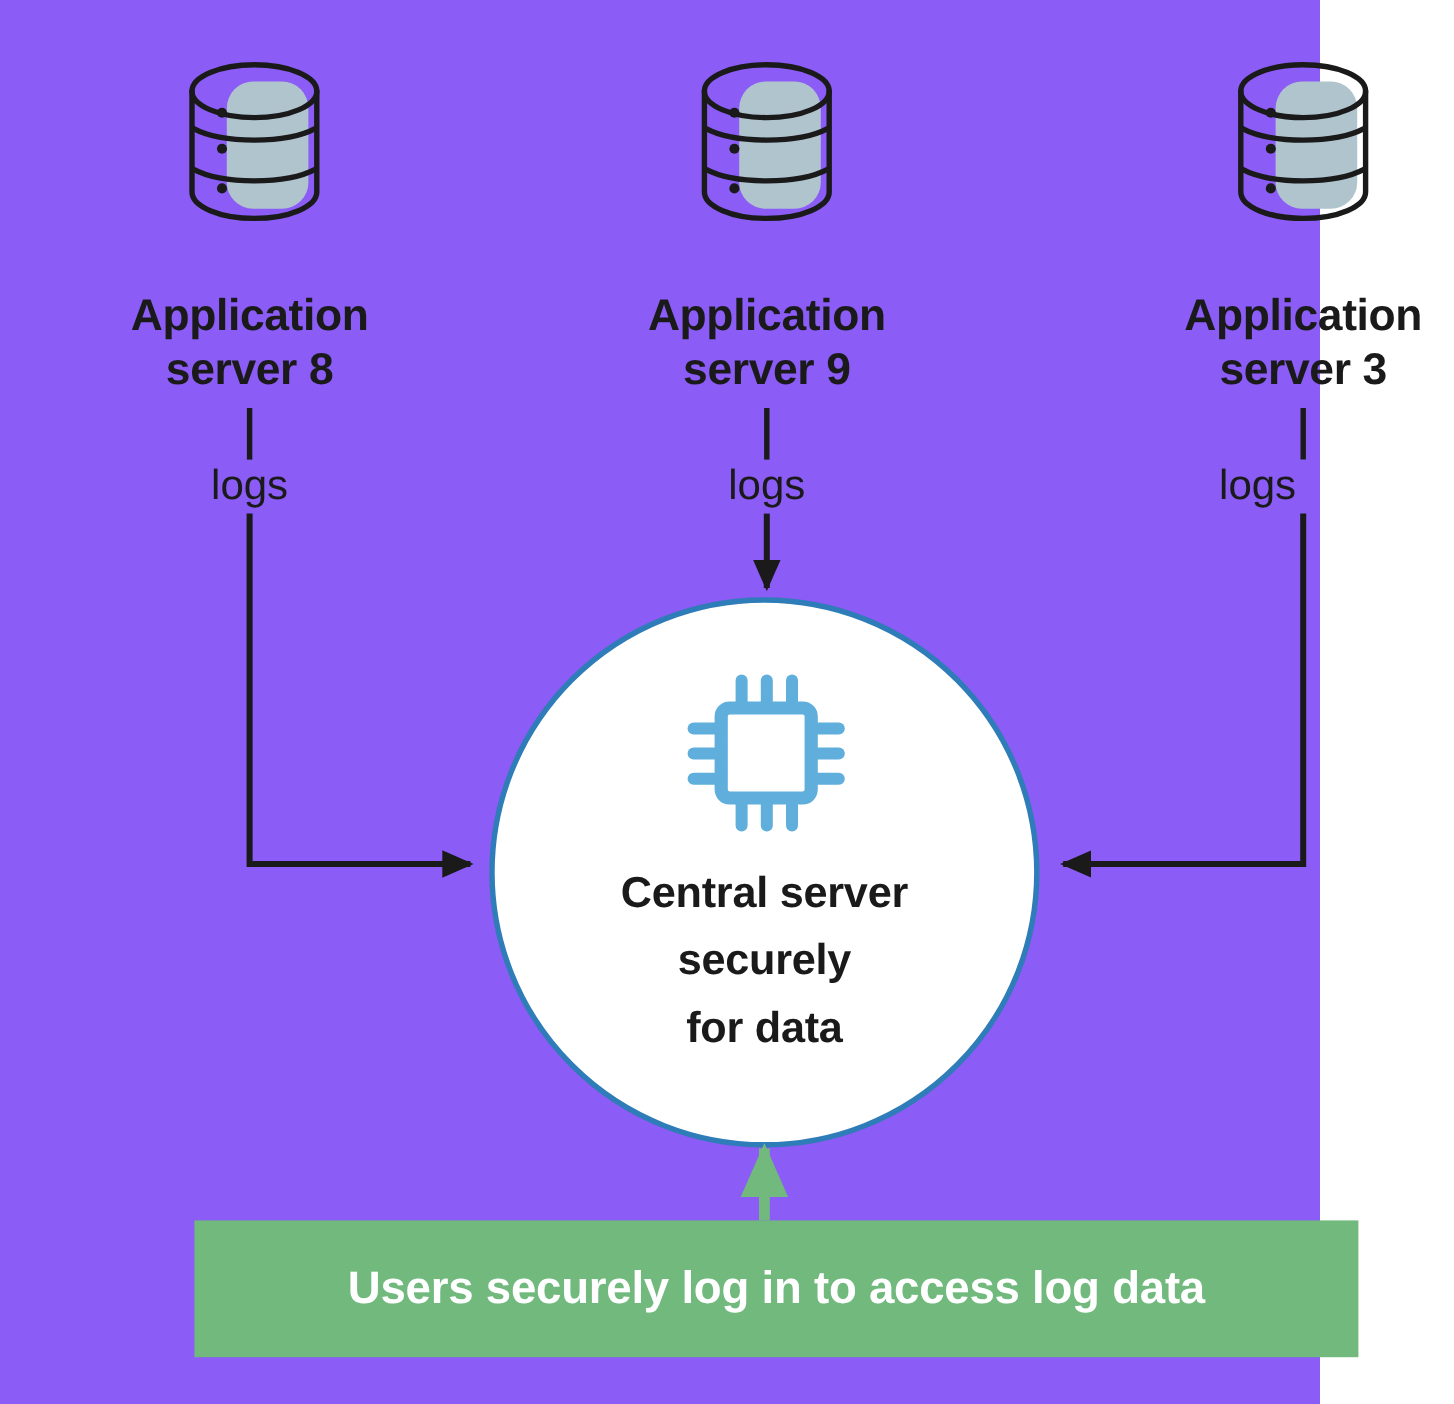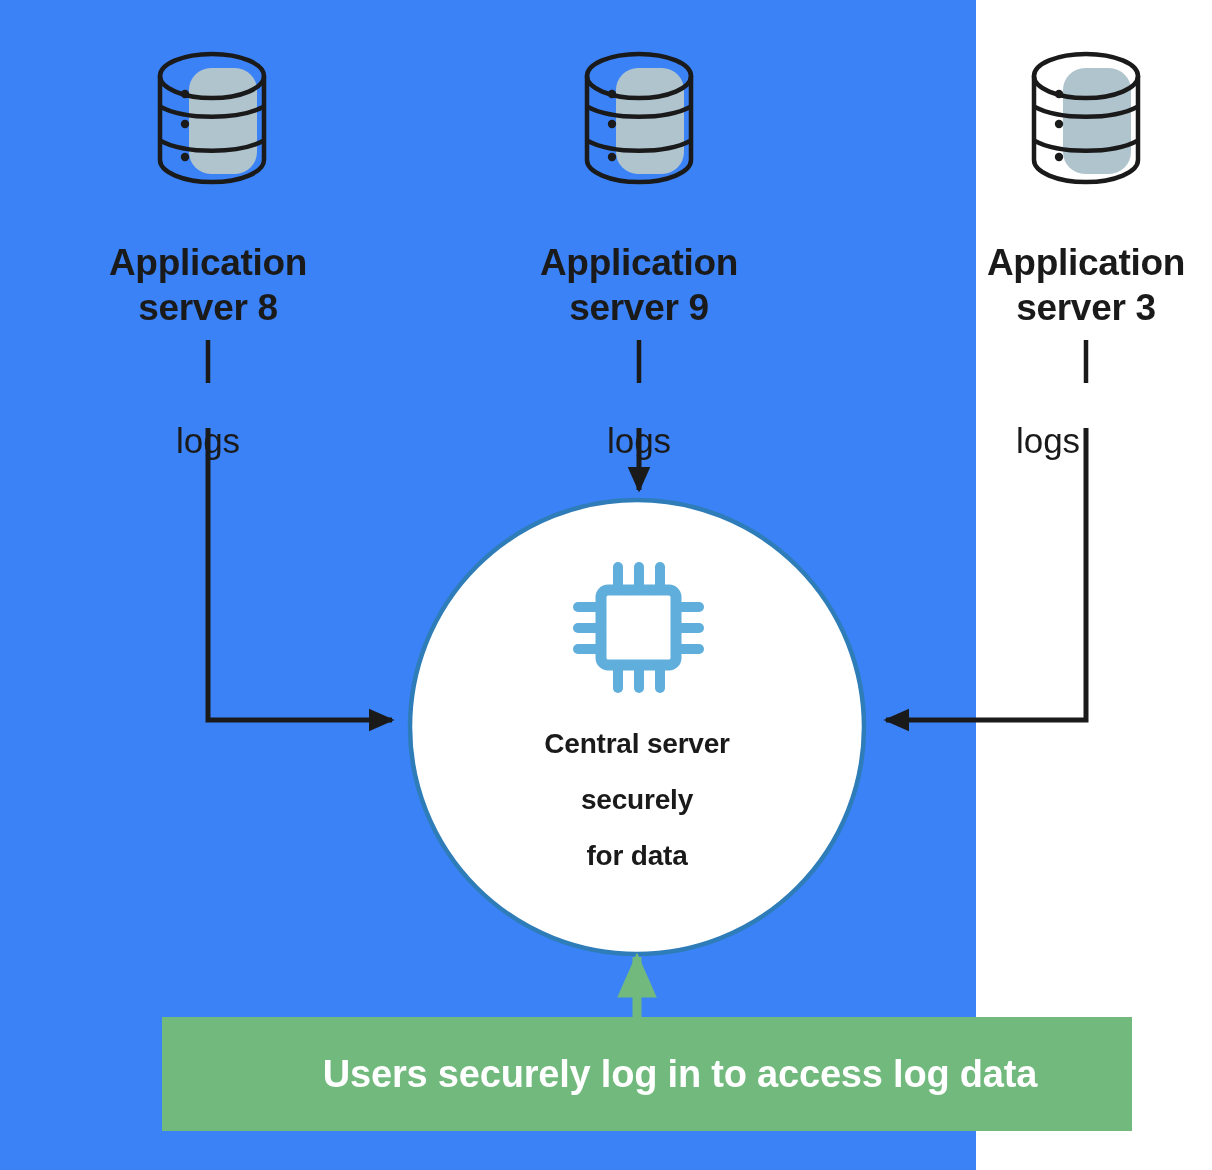--- a/index.html
+++ b/index.html
@@ -8,23 +8,23 @@
     background: #ffffff;
   }
   body {
     width: 1212px;
     height: 1170px;
     font-family: "Liberation Sans", sans-serif;
     overflow: hidden;
   }
   #diagram-root {
     position: relative;
-    width: 976px;
+    width: 1100px;
     height: 1170px;
-    background: #3b82f6;
+    background: #8b5cf6;
   }
   .layer {
     position: absolute;
     top: 0;
     left: 0;
     width: 1212px;
     height: 1170px;
   }
   .text-layer {
     pointer-events: none;
@@ -40,28 +40,27 @@
     font-family: "Liberation Sans", sans-serif;
   }
   .edge-label {
     position: absolute;
     text-align: center;
     font-weight: normal;
     color: #1a1a1a;
     font-size: 35px;
     line-height: 40px;
     font-family: "Liberation Sans", sans-serif;
-    margin-top: 36px;
   }
   .center-label {
     position: absolute;
     text-align: center;
     font-weight: bold;
     color: #1a1a1a;
-    font-size: 28px;
+    font-size: 36px;
     line-height: 56px;
     letter-spacing: -0.2px;
     font-family: "Liberation Sans", sans-serif;
   }
   .banner-label {
     position: absolute;
     text-align: center;
     font-weight: bold;
     color: #ffffff;
     font-size: 38px;
@@ -193,16 +192,16 @@
     <div class="edge-label" style="left:549px; top:385px; width:180px;">logs</div>
 
     <div class="edge-label" style="left:958px; top:385px; width:180px;">logs</div>
 
     <div class="center-label" style="left:417px; top:716px; width:440px;">
       <div>Central server</div>
       <div>securely</div>
       <div>for data</div>
     </div>
 
-    <div class="banner-label" style="left:162px; top:1051px; width:970px;padding-left:33px;">Users securely log in to access log data</div>
+    <div class="banner-label" style="left:162px; top:1051px; width:970px;">Users securely log in to access log data</div>
 
   </div>
 </div>
 
 </body></html>

